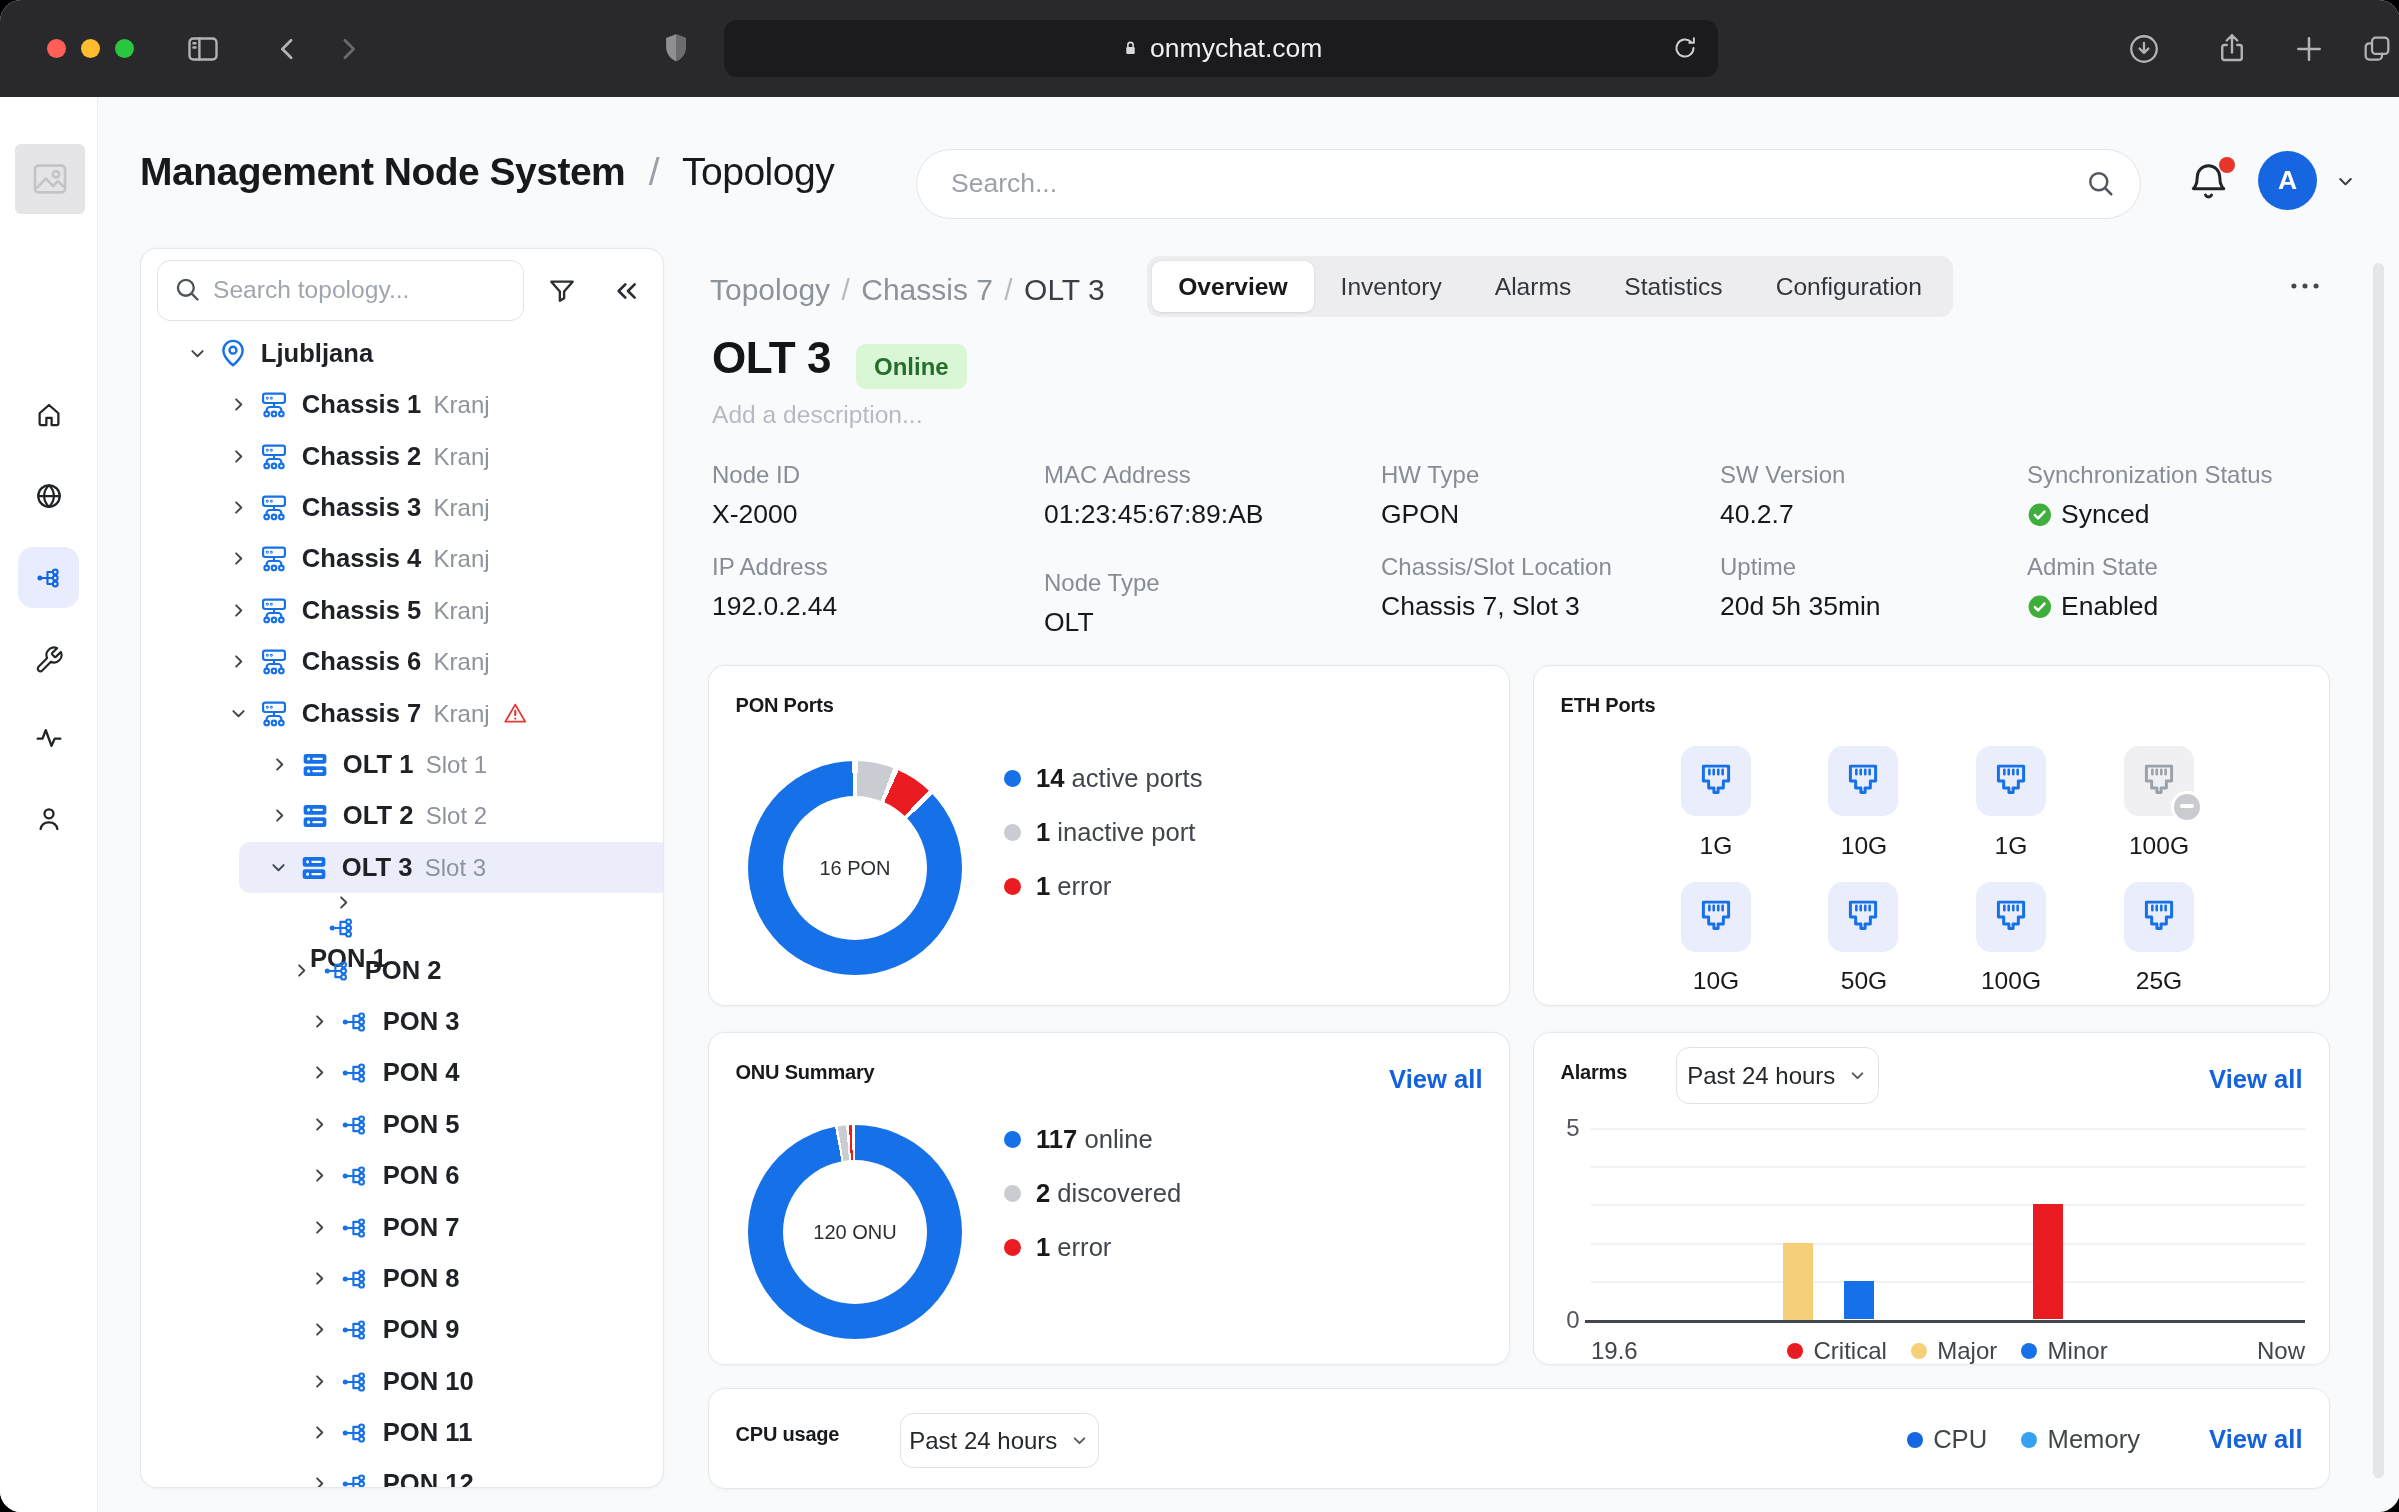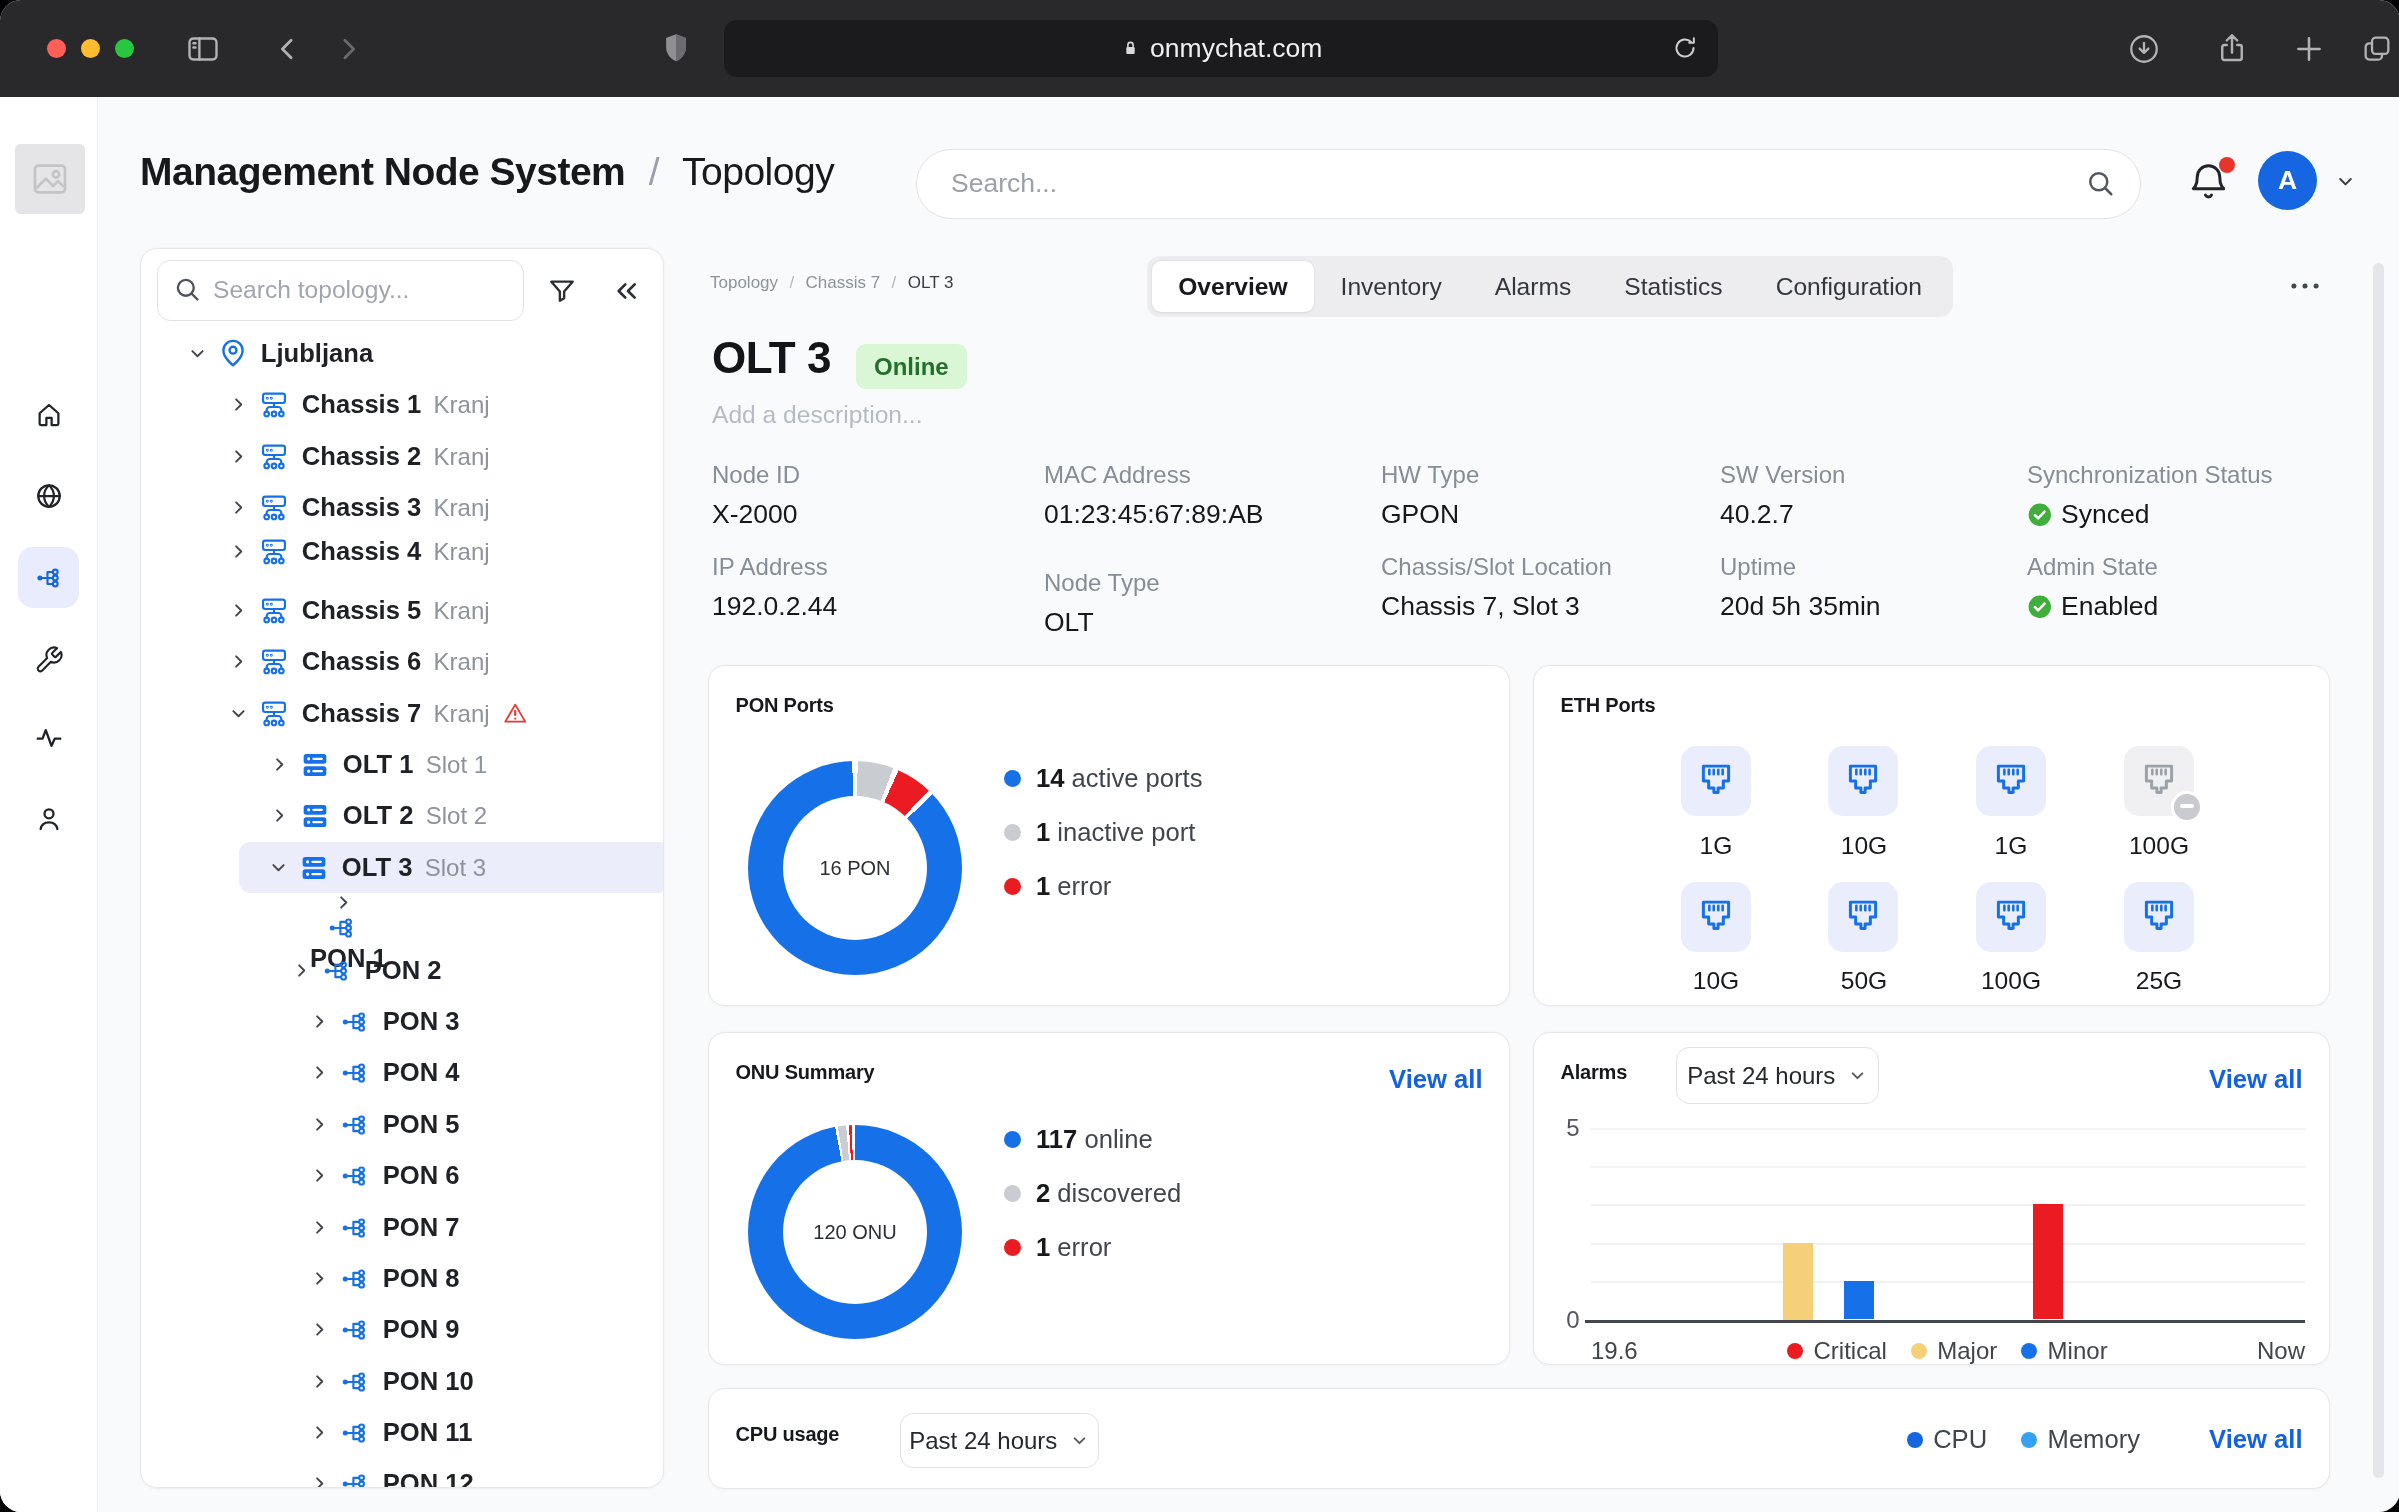--- a/index.html
+++ b/index.html
@@ -46,21 +46,21 @@
   .tree-rows{position:absolute;left:0;top:78px;right:0;bottom:0;}
   .tree-row{position:absolute;height:51px;display:flex;align-items:center;}
   .tree-row .chev{width:19px;height:19px;color:#41464d;flex:0 0 19px;margin-right:9.5px;}
   .tree-row .ticon{width:32px;height:32px;flex:0 0 32px;margin-right:12.3px;color:#1671e8;}
   .tree-row .tlabel{font-size:25.6px;font-weight:700;color:#1e2126;white-space:nowrap;}
   .tree-row .tsub{font-size:24px;color:#8d939b;margin-left:12.3px;white-space:nowrap;}
   .tree-row .warn{width:26.5px;height:26.5px;color:#e23b35;margin-left:12.3px;}
   .tree-row.selected{background:#ecedfb;border-radius:11.4px;}
 
   
-  .breadcrumb{position:absolute;left:710px;top:273px;font-size:17px;color:#8d939b;}
+  .breadcrumb{position:absolute;left:710px;top:273px;font-size:30px;color:#8d939b;}
   .breadcrumb .sep{margin:0 11.4px;color:#b6bbc2;}
   .breadcrumb .last{color:#3a3f45;}
   .tabsbar{position:absolute;left:1147px;top:256px;height:61px;background:#ededf0;border-radius:13.2px;display:inline-flex;align-items:center;padding:0 4.7px;}
   .tab{height:51px;line-height:51px;padding:0 26.5px;font-size:24.6px;color:#33373d;border-radius:9.5px;white-space:nowrap;}
   .tab.active{background:#fff;font-weight:700;color:#17191d;box-shadow:0 0.9px 2.8px rgba(0,0,0,.10);}
   .more-dots{position:absolute;left:2286px;top:267px;width:38px;height:38px;color:#43474e;}
 
   .dev-title{position:absolute;left:712px;top:333px;font-size:44px;font-weight:700;letter-spacing:-0.5px;color:#131519;}
   .dev-badge{position:absolute;left:856px;top:344px;background:#d9f7d5;color:#256f2d;font-size:24px;font-weight:600;padding:8.5px 18px;border-radius:9.5px;}
   .dev-desc{position:absolute;left:712px;top:401px;font-size:24.6px;color:#b6bbc3;}
@@ -349,21 +349,21 @@
               <circle cx="10" cy="7" r="0.3" fill="currentColor"></circle>
               <path d="M12 10.5v3M6.5 16.8v-1a2.3 2.3 0 0 1 2.3-2.3h6.4a2.3 2.3 0 0 1 2.3 2.3v1"></path>
               <circle cx="6.5" cy="18.7" r="1.7"></circle>
               <circle cx="12" cy="18.7" r="1.7"></circle>
               <circle cx="17.5" cy="18.7" r="1.7"></circle>
             </svg>
           </span>
           <span class="tlabel">Chassis 3</span>
           <span class="tsub">Kranj</span>
         </div>
-        <div class="tree-row" style="left: 88px; top: 199px;">
+        <div class="tree-row" style="left: 88px; top: 206px;">
           <span class="chev icon">
             <svg viewBox="0 0 24 24" fill="none" stroke="currentColor" stroke-width="2.4" stroke-linecap="round" stroke-linejoin="round">
               <path d="M9 5.5l6.5 6.5L9 18.5"></path>
             </svg>
           </span>
           <span class="ticon icon">
             <svg viewBox="0 0 24 24" fill="none" stroke="currentColor" stroke-width="1.6" stroke-linecap="round" stroke-linejoin="round">
               <rect x="3.8" y="3.5" width="16.4" height="7" rx="1.6"></rect>
               <circle cx="7" cy="7" r="0.3" fill="currentColor"></circle>
               <circle cx="10" cy="7" r="0.3" fill="currentColor"></circle>

